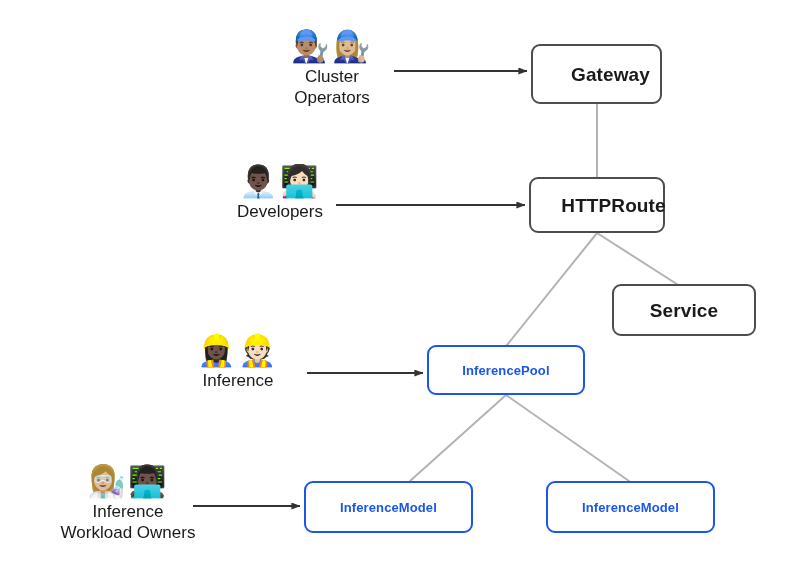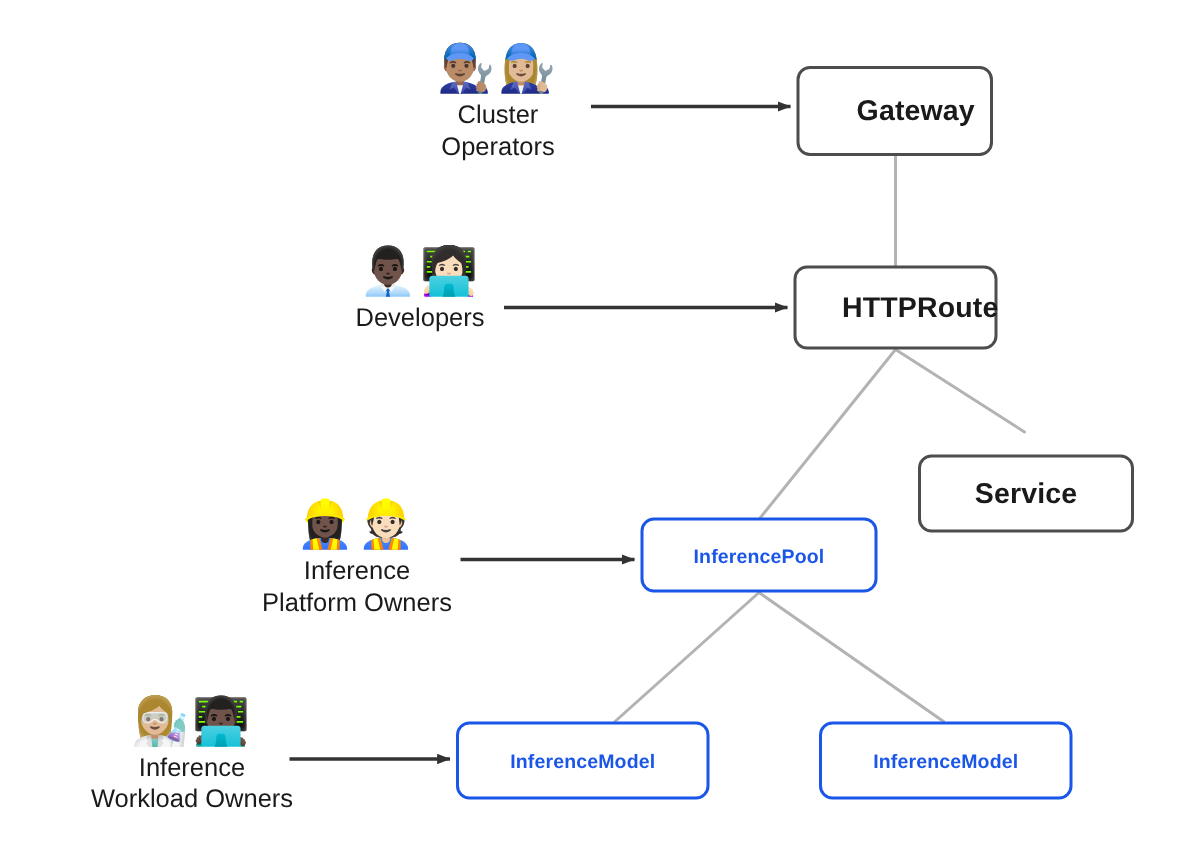--- a/index.html
+++ b/index.html
@@ -106,21 +106,21 @@
       </g>
   </svg>
 
   <div id="nodes-group">
       <div class="node kind-core" style="left: 531px; top: 44px; width: 131px; height: 60px; padding-left: 28px;">
         <span class="node-label">Gateway</span>
       </div>
       <div class="node kind-core" style="left: 529px; top: 177px; width: 136px; height: 56px; padding-left: 33px;">
         <span class="node-label">HTTPRoute</span>
       </div>
-      <div class="node kind-core" style="left: 612px; top: 303px; width: 144px; height: 52px;">
+      <div class="node kind-core" style="left: 612px; top: 284px; width: 144px; height: 52px;">
         <span class="node-label">Service</span>
       </div>
       <div class="node kind-extension" style="left: 427px; top: 345px; width: 158px; height: 50px;">
         <span class="node-label">InferencePool</span>
       </div>
       <div class="node kind-extension" style="left: 304px; top: 481px; width: 169px; height: 52px;">
         <span class="node-label">InferenceModel</span>
       </div>
       <div class="node kind-extension" style="left: 546px; top: 481px; width: 169px; height: 52px;">
         <span class="node-label">InferenceModel</span>
@@ -137,21 +137,20 @@
       <div class="persona" style="left: 175px; top: 165px;">
         <div class="persona-emojis">👨🏿‍💼👩🏻‍💻</div>
         <div class="persona-name">
           <span class="line">Developers</span>
         </div>
       </div>
       <div class="persona" style="left: 133px; top: 334px;">
         <div class="persona-emojis">👷🏿‍♀️👷🏻</div>
         <div class="persona-name">
           <span class="line">Inference</span>
-          <span class="line">Platform Owners</span>
         </div>
       </div>
       <div class="persona" style="left: 23px; top: 465px;">
         <div class="persona-emojis">👩🏼‍🔬👨🏿‍💻</div>
         <div class="persona-name">
           <span class="line">Inference</span>
           <span class="line">Workload Owners</span>
         </div>
       </div>
     </div>

